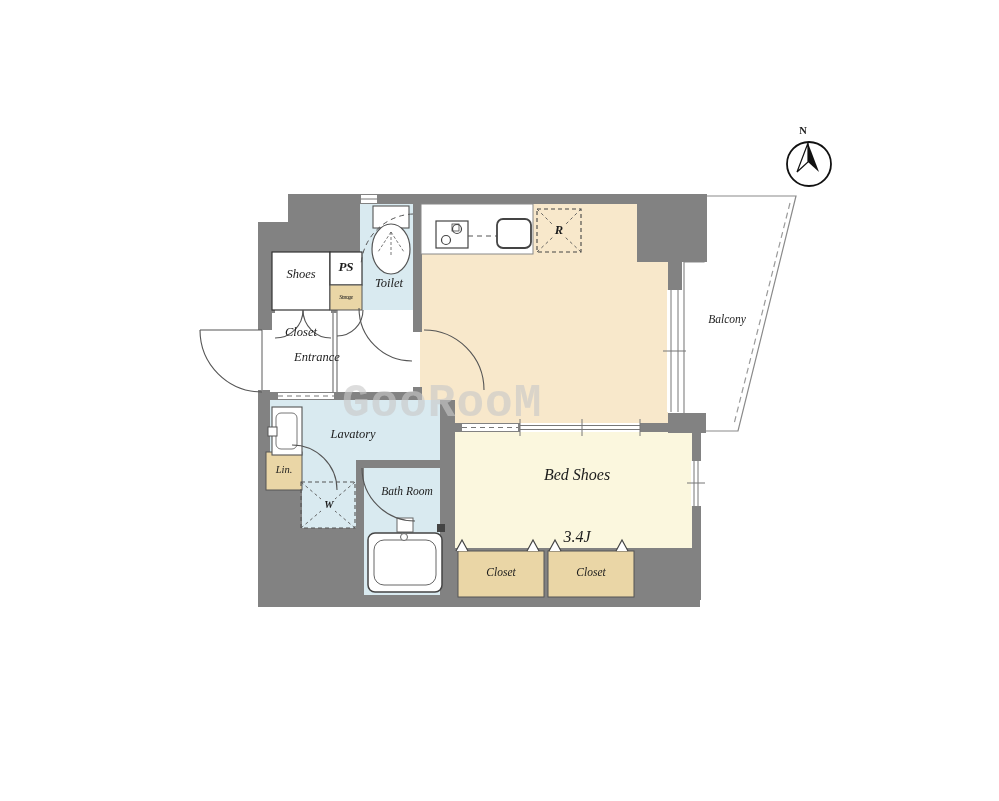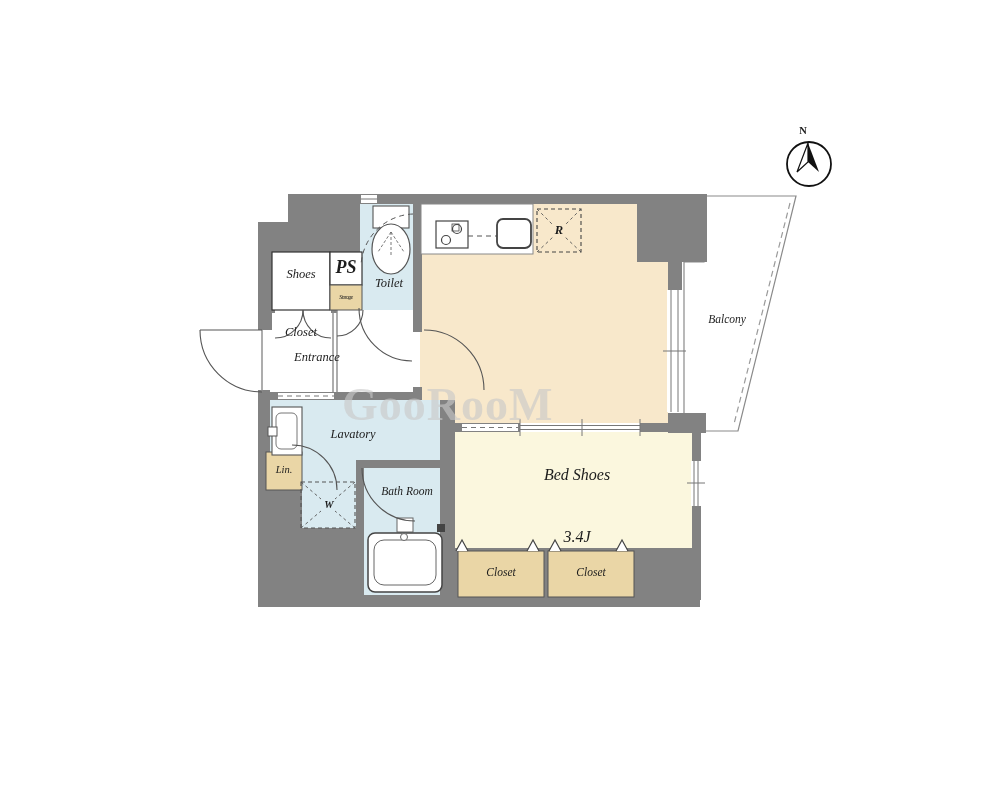--- a/index.html
+++ b/index.html
@@ -3,24 +3,24 @@
 <meta charset="utf-8">
 <style>
   html,body{margin:0;padding:0;background:#fff;}
   #stage{position:relative;width:999px;height:801px;background:#ffffff;overflow:hidden;
          font-family:"Liberation Serif",serif;}
   #plan-svg{position:absolute;left:0;top:0;}
   .lbl{position:absolute;transform:translate(-50%,-50%);text-align:center;
        font-style:italic;color:#1c1c1c;white-space:nowrap;line-height:1.15;}
   .lbl .sub{display:block;margin-top:44px;}
   #watermark{position:absolute;left:342px;top:378px;width:320px;
-       font-family:Liberation Serif, serif;font-weight:bold;font-size:46px;
+       font-family:Liberation Mono, monospace;font-weight:bold;font-size:46px;
        letter-spacing:1px;color:rgba(200,200,200,0.62);font-style:normal;
        transform:none;text-align:left;pointer-events:none;}
-  .fs17{font-size:17px;} .fs16{font-size:16px;} .fs13{font-size:18px;text-align:center;}
+  .fs17{font-size:17px;} .fs16{font-size:16px;} .fs13{font-size:13px;text-align:center;}
   .fs12{font-size:12.5px;} .fs11{font-size:11.5px;} .fs10{font-size:10.5px;}
   .fs5{font-size:5.5px;letter-spacing:-0.5px;}
   .bold{font-weight:bold;}
 </style>
 </head>
 <body>
 
 <div id="stage">
 
 <svg id="plan-svg" width="999" height="801" viewBox="0 0 999 801">

